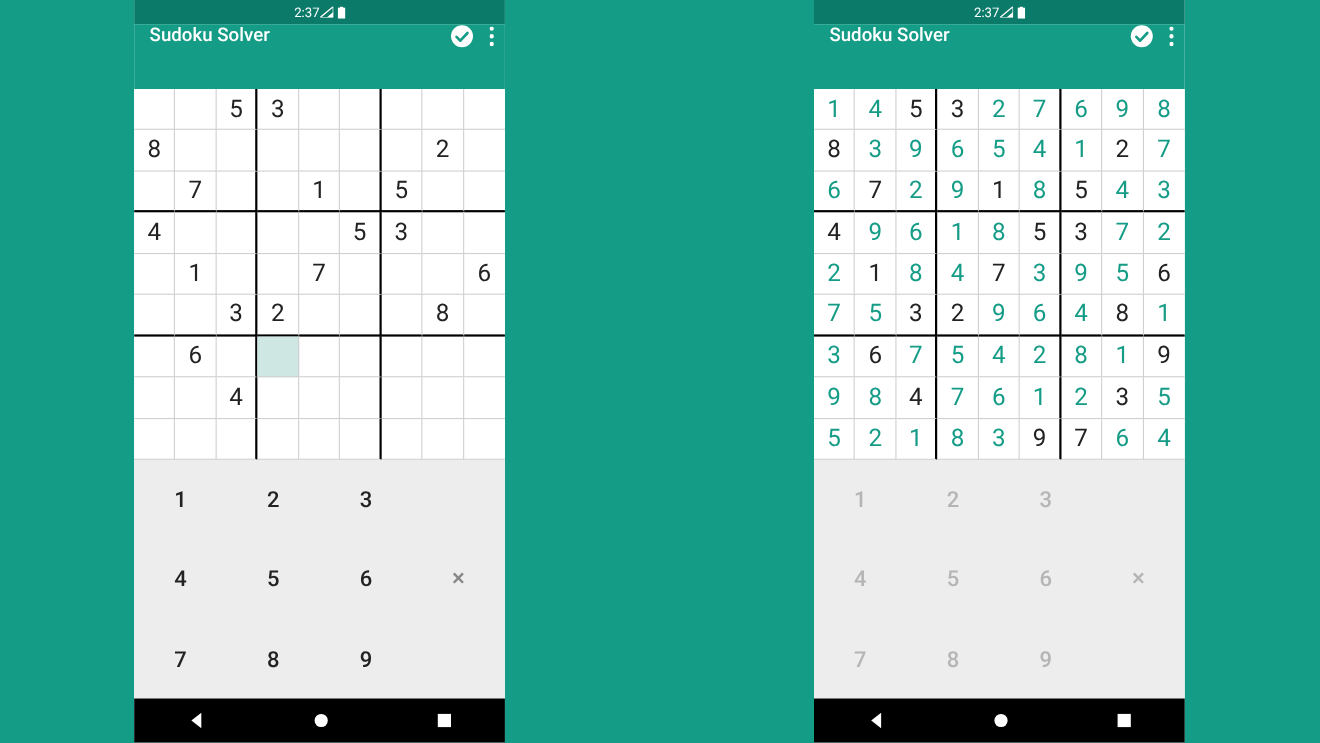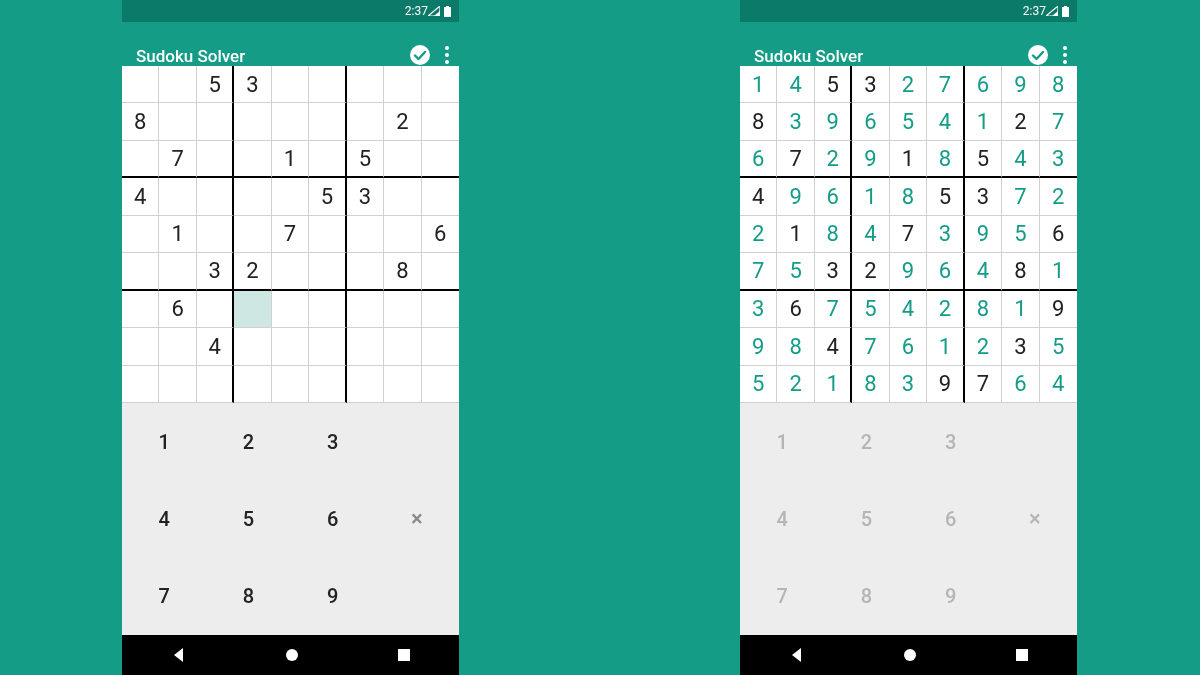--- a/index.html
+++ b/index.html
@@ -26,32 +26,32 @@
 
   
   .status-bar {
     height: 22px;
     background: #0c7a69;
     color: #fff;
     display: flex;
     align-items: center;
     font-size: 12px;
     padding: 0 8px;
-    justify-content: flex-end;
+    justify-content: center;
   }
   .status-right { display: flex; align-items: center; gap: 4px; }
   .status-right svg { display: block; }
 
   
   .app-bar {
-    height: 44px;
+    height: 59px;
     background: #159c87;
     color: #fff;
     display: flex;
-    align-items: flex-end;
+    align-items: flex-start;
     padding: 0 10px 0 14px;
     font-size: 17px;
     font-weight: 500;
     justify-content: space-between;
     gap: 36px;
   }
   .app-bar .actions { display: flex; align-items: center; gap: 14px; }
   .app-bar .actions > * { cursor: pointer; }
 
   

